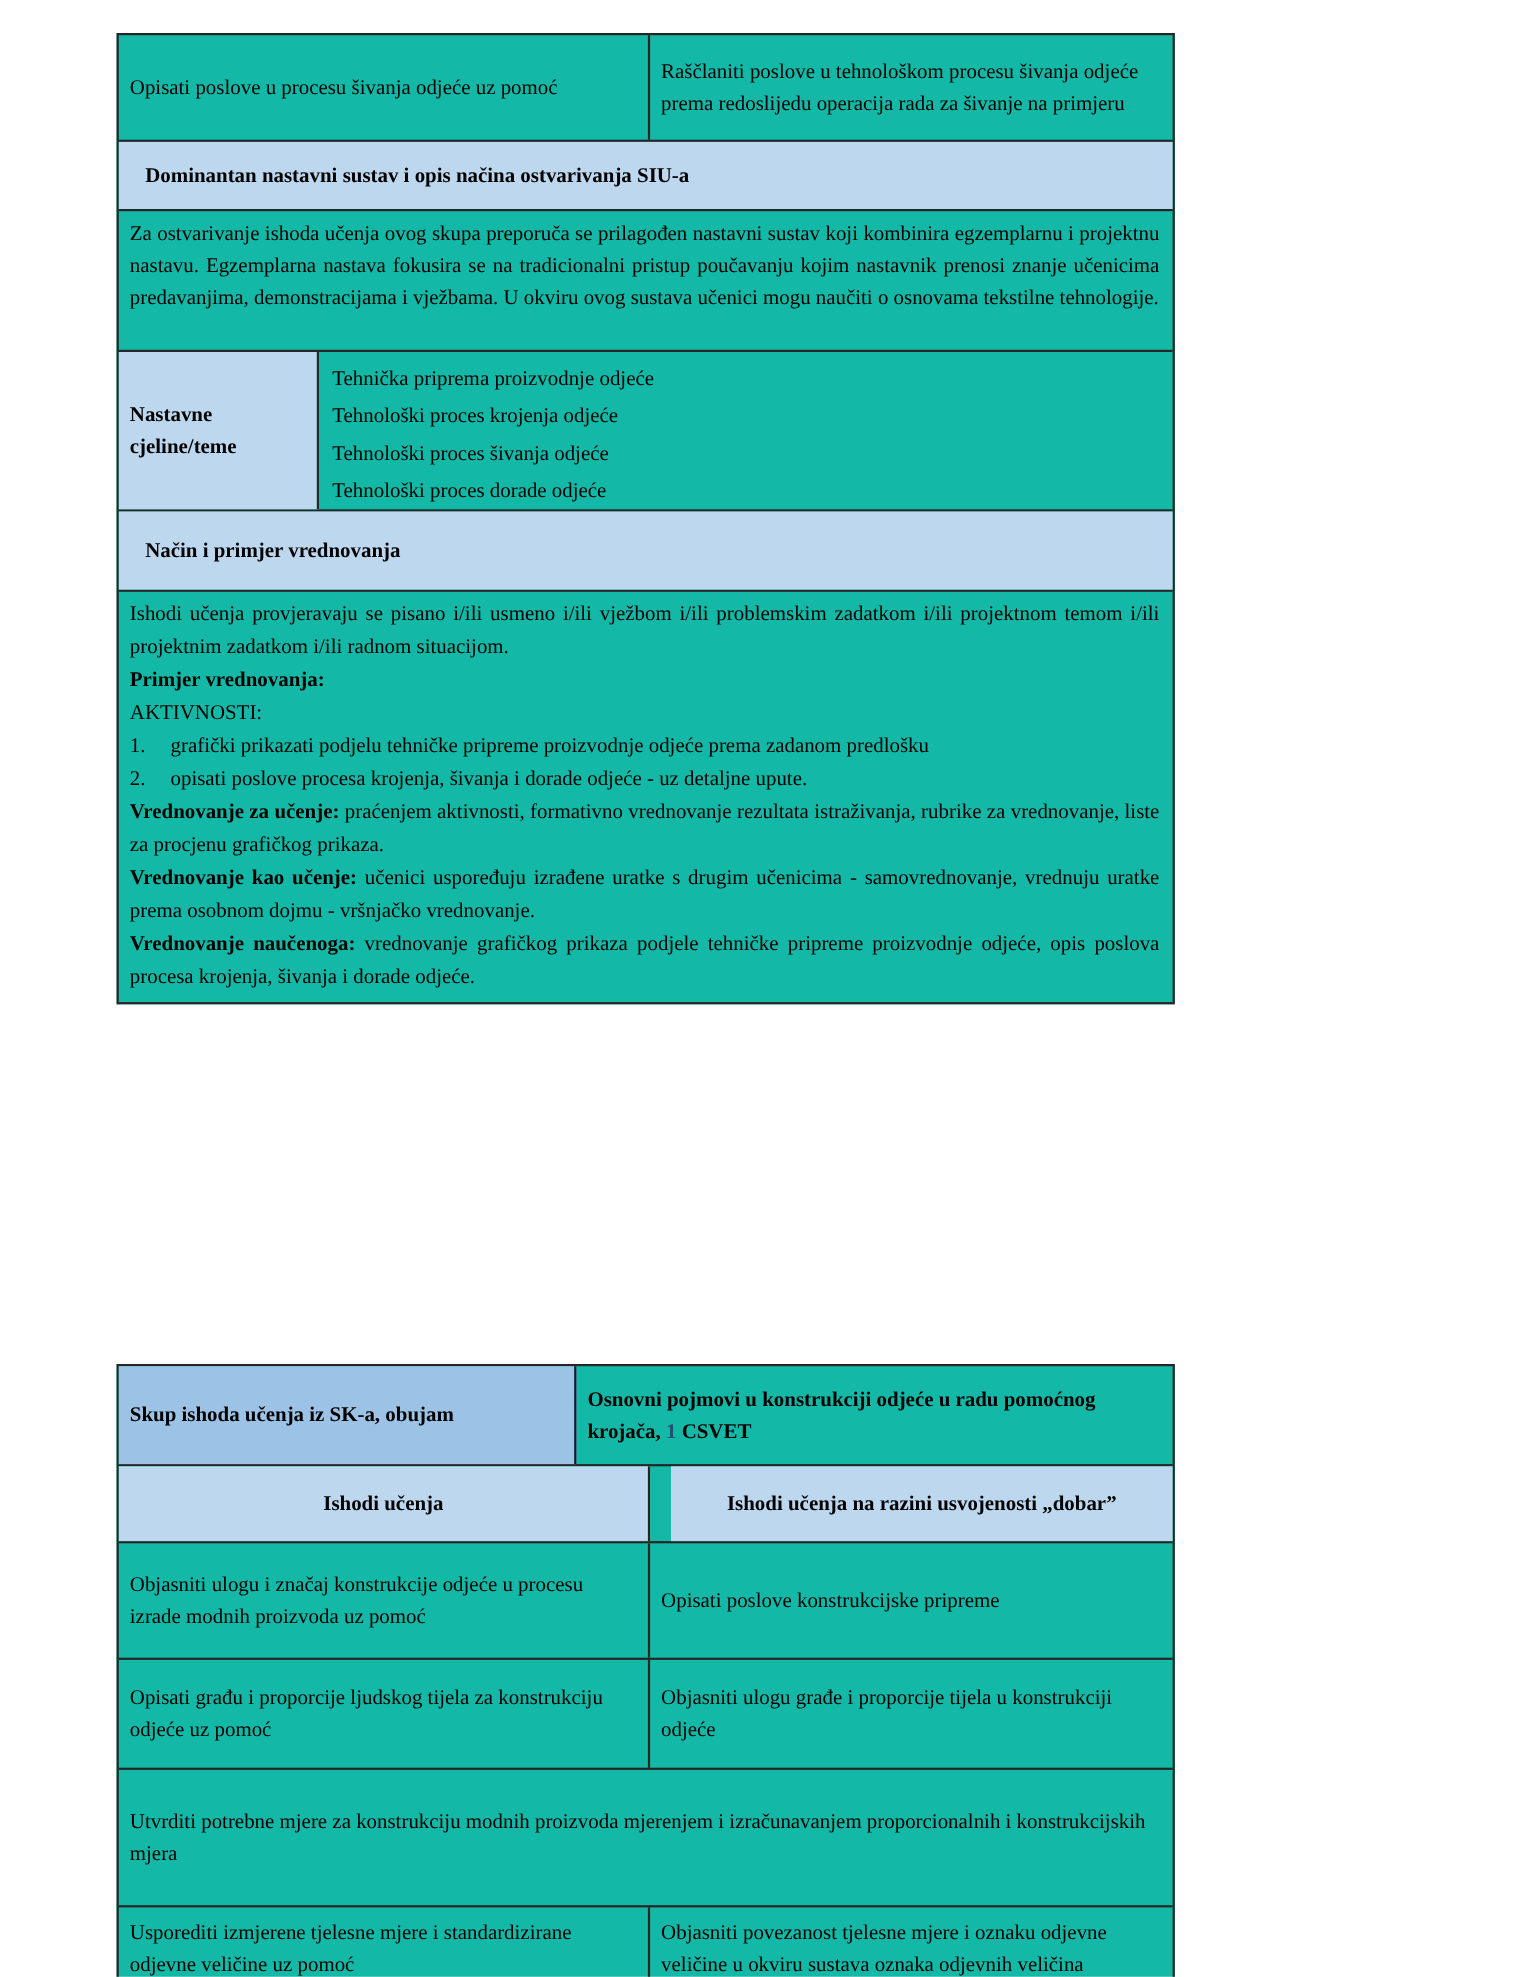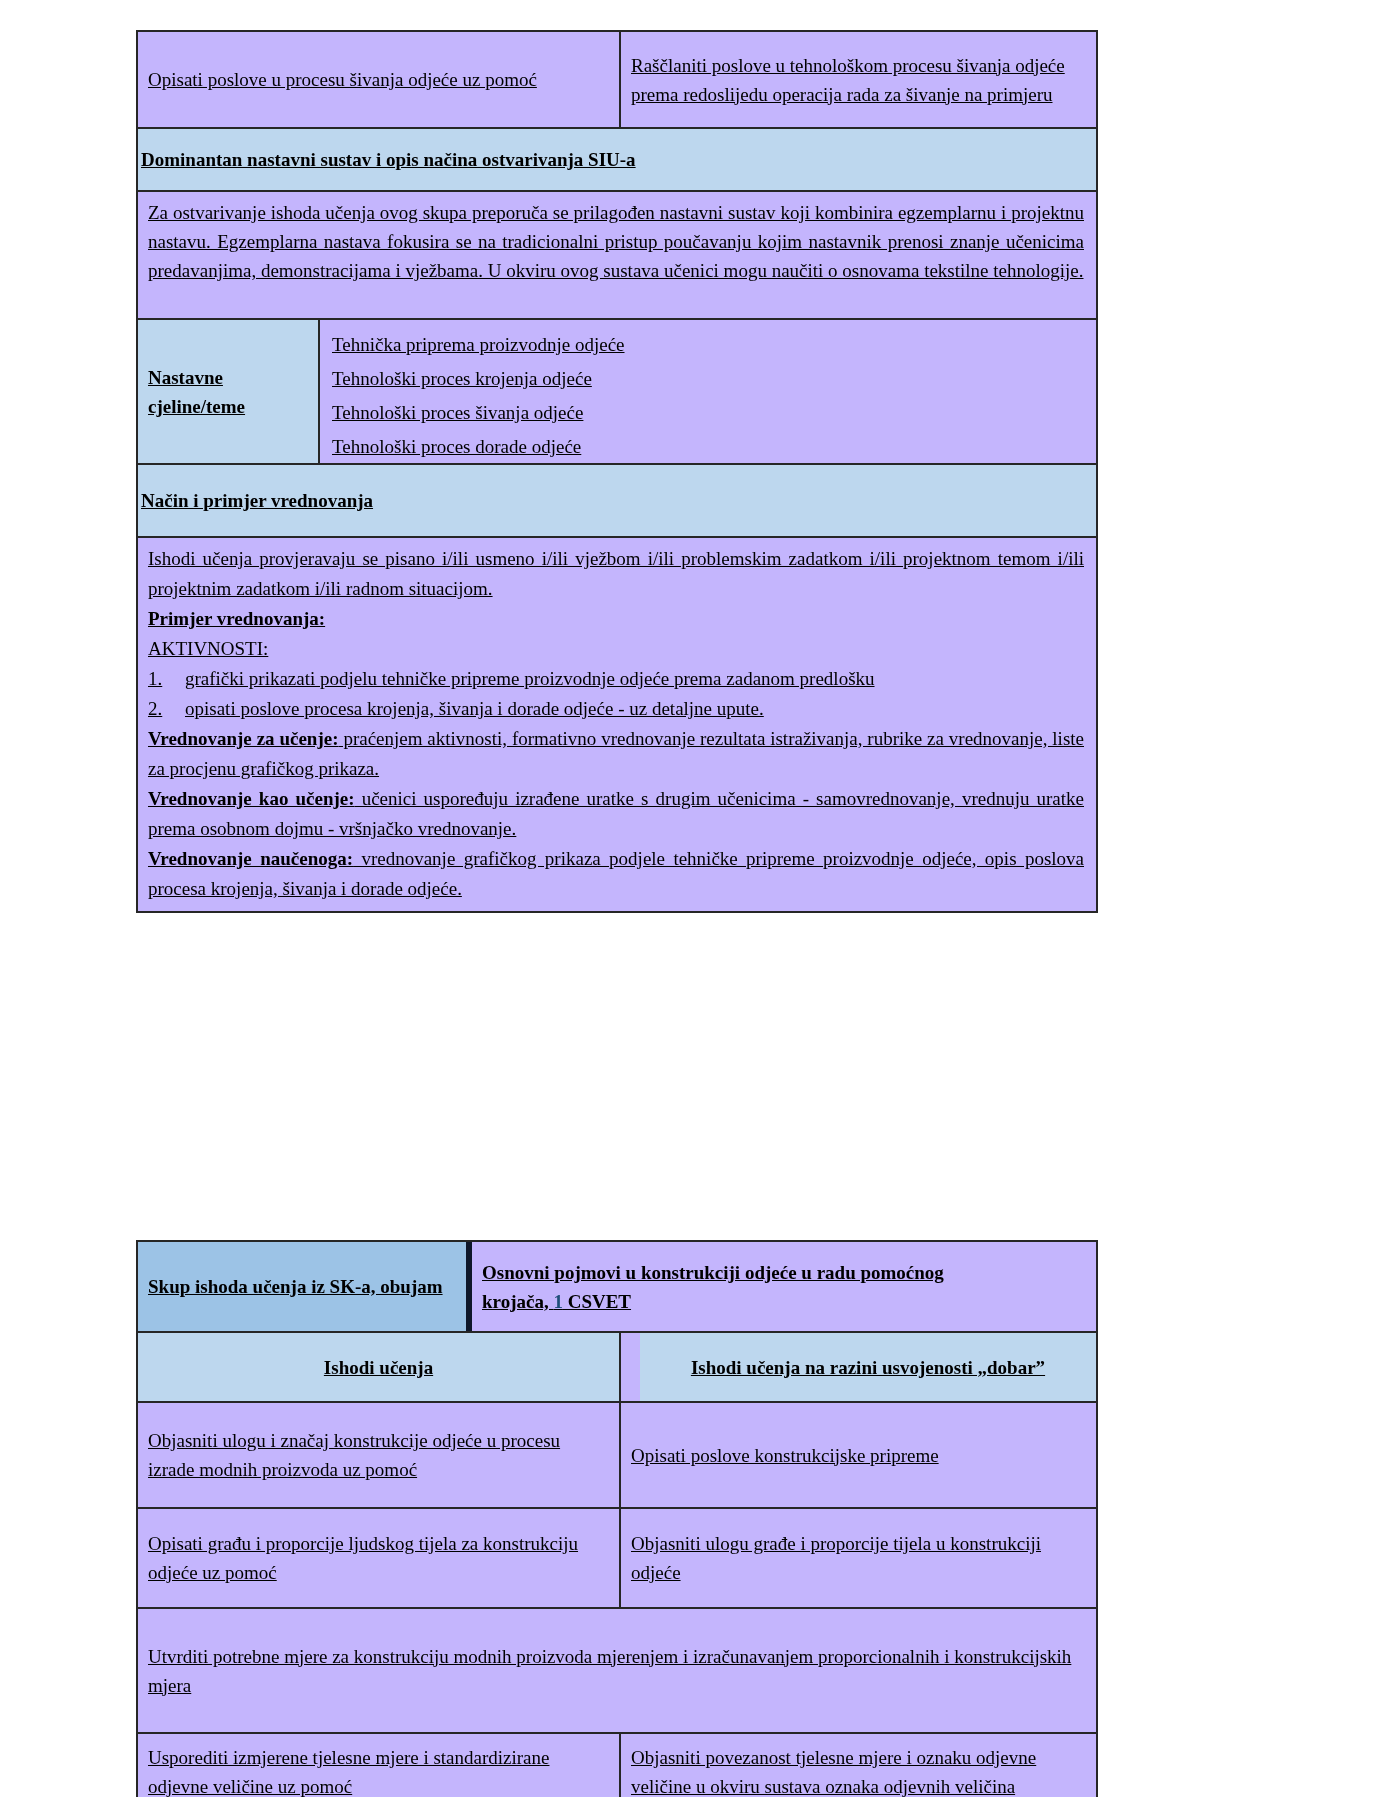--- a/index.html
+++ b/index.html
@@ -2,58 +2,58 @@
 <html><head>
 <meta charset="utf-8">
 <style>
   * { margin:0; padding:0; box-sizing:border-box; }
   html,body { background:#ffffff; }
   body {
     width:1386px; height:1797px; position:relative;
     font-family:"Liberation Serif","DejaVu Serif",serif;
     color:#000; font-size:19px;
   }
-  .tbl { position:absolute; left:136px; width:962px; border:2px solid #262626; background:#c4b5fd;text-decoration:underline; }
+  .tbl { position:absolute; left:106px; width:962px; border:2px solid #262626; background:#14b8a6; }
   .t1 { top:30px; }
   .t2 { top:1240px; }
   .row { display:flex; border-bottom:2px solid #262626; align-items:stretch; }
   .row:last-child { border-bottom:none; }
   .cell { padding:5px 10px; line-height:29px; }
   .vmid { display:flex; align-items:center; }
   .cl { width:483px; flex:none; border-right:2px solid #262626; }
   .cr { flex:1 1 auto; min-width:0; }
   
   .h-r1 { height:97px; }
   .h-r2 { height:101px; }
   .h-hdr1 { height:63px; }
   .h-para { height:128px; }
   .h-units { height:145px; }
   .h-hdr2 { height:73px; }
   .h-eval { height:373px; }
   .bluefill { background:#BDD7EE; }
   .darkfill { background:#9CC3E6; }
-  .section-hdr { font-weight:bold; padding-left:3px; }
+  .section-hdr { font-weight:bold; padding-left:24px; }
   .para-cell { text-align:justify; line-height:29px; padding:6px 12px 6px 10px; }
   .units-label { width:182px; flex:none; border-right:2px solid #262626; font-weight:bold; line-height:29px; }
   .units-list { line-height:34px; padding-top:8px; padding-left:12px; }
   .units-list div { white-space:nowrap; }
   .eval-cell { line-height:30px; padding:6px 12px 6px 10px; display:block;border-radius:12px; }
   .just { text-align:justify; }
   .li-row { display:flex; }
   .li-num { width:37px; flex:none; }
   .li-text { flex:1; }
   b, strong { font-weight:bold; }
   
   .h-set { height:91px; }
   .h-head { height:70px;gap:19px; }
   .h-b1 { height:106px; }
   .h-b2 { height:100px; }
   .h-b3 { height:125px; }
   .h-b4 { height:76px; }
-  .set-label-cell { width:334px; flex:none; border-right:6px solid #0f172a; font-weight:bold; }
+  .set-label-cell { width:416px; flex:none; border-right:2px solid #0f172a; font-weight:bold; }
   .set-title-cell { font-weight:bold; }
   .set-title { display:inline-block; max-width:530px; }
   .vol { color:#1F4E79; }
   .head-cell { font-weight:bold; justify-content:center; text-align:center; }
 </style>
 </head>
 <body>
 
 <div>
 

